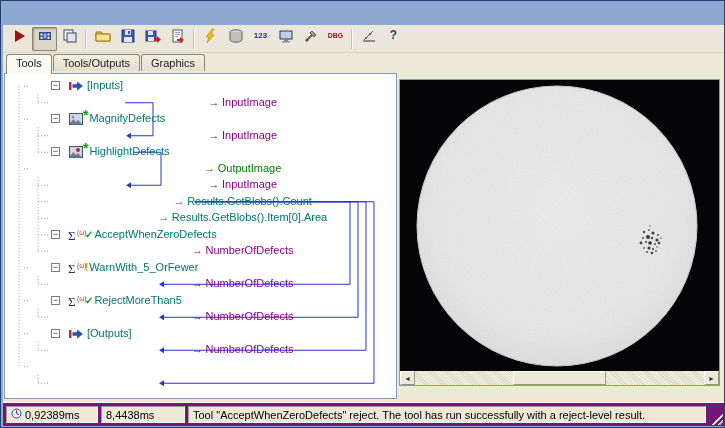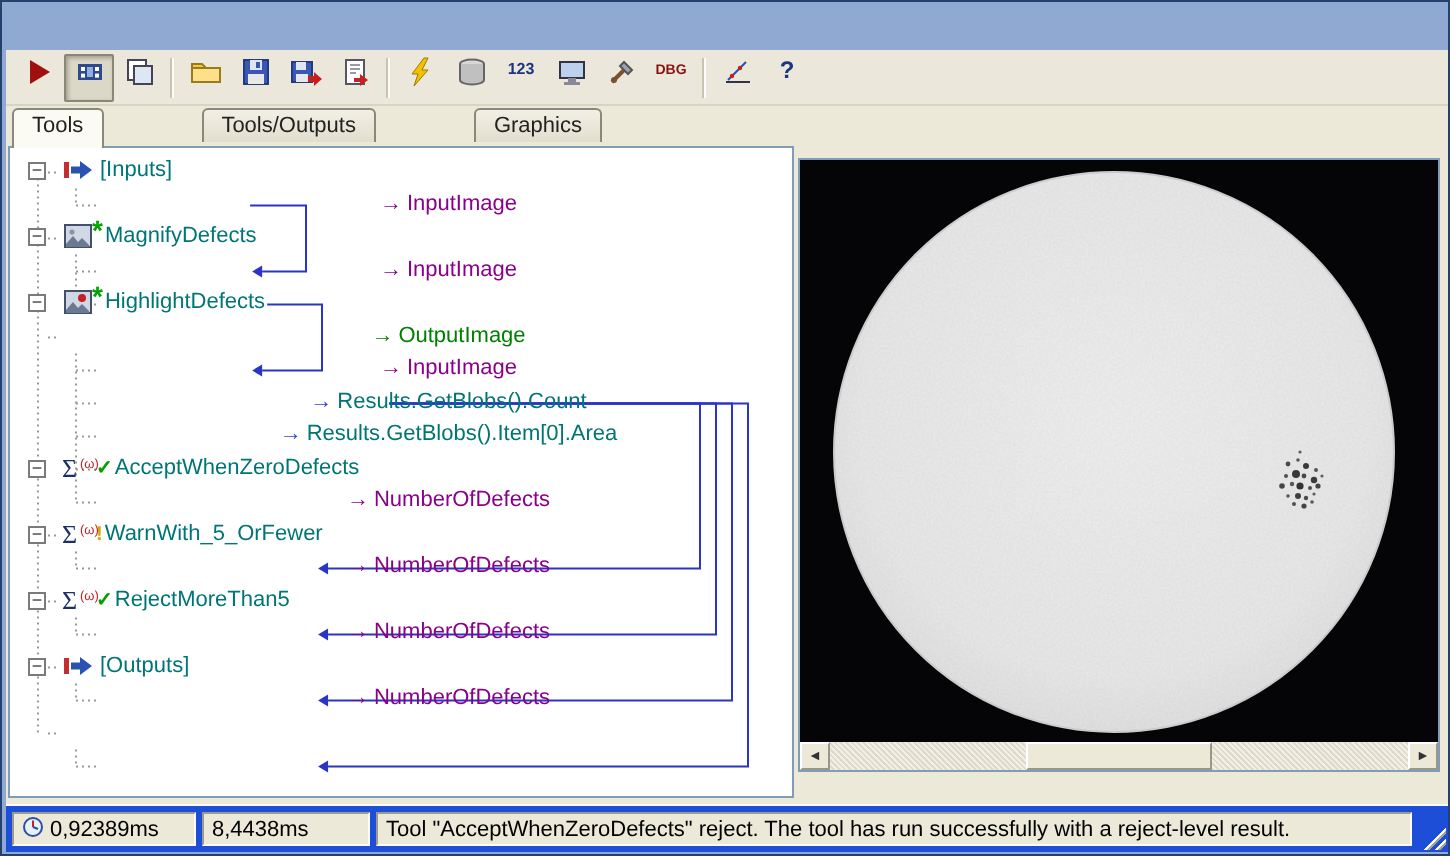--- a/index.html
+++ b/index.html
@@ -26,27 +26,27 @@
   .toolbar{position:absolute;left:0;top:0;width:100%;height:28px;background:#ebe8db;
     border-bottom:1px solid #d8d4c4;display:flex;align-items:center;padding-left:4px;box-sizing:border-box;}
   .tbtn{width:23px;height:22px;display:flex;align-items:flex-start;justify-content:center;border:1px solid transparent;border-radius:1px;}
   .tbtn.pressed{border-color:#8a8774;background:#dcd8c8;box-shadow:inset 1px 1px 2px rgba(0,0,0,.28);}
   .tbtn svg{display:block;}
   .icon-text{font-weight:bold;font-size:8px;color:#1d3480;letter-spacing:0;}
   .icon-text.red{color:#8a1010;font-size:7px;}
   .icon-text.big{font-size:12px;}
   .tsep{width:0;height:20px;border-left:1px solid #c8c4b2;border-right:1px solid #fdfcf6;margin:0 3px;}
   
-  .tabs{position:absolute;left:3px;top:29px;height:32px;display:flex;z-index:3;gap:48px;}
+  .tabs{position:absolute;left:3px;top:29px;height:32px;display:flex;z-index:3;}
   .tab{padding:2px 9px 0;height:17px;box-sizing:border-box;border:1px solid #8a887a;border-bottom:none;
     border-radius:3px 3px 0 0;background:linear-gradient(#f2efe4,#e2dfcf);margin-right:1px;color:#222;}
   .tab.active{background:#fbfaf3;height:20px;}
   
   .treebox{position:absolute;left:1px;top:48px;width:393px;height:326px;background:#fff;
-    border:1px solid #7f9db9;box-sizing:border-box;overflow:hidden;padding-top:3px;}
+    border:1px solid #7f9db9;box-sizing:border-box;overflow:hidden;padding-top:3px;padding-left:37px;}
   .treesvg{position:absolute;left:0;top:0;width:391px;height:321px;pointer-events:none;z-index:1;}
   .trow{position:relative;height:16.5px;line-height:16.5px;white-space:nowrap;z-index:2;}
   .trow .expander{position:absolute;left:9px;top:4px;width:9px;height:9px;border:1px solid #7a7a7a;
     background:#fff;box-sizing:border-box;z-index:3;}
   .trow .expander::after{content:"−";display:block;font-size:9px;line-height:6px;text-align:center;color:#333;}
   .trow.tool{padding-left:26px;}
   .trow.terminal{padding-left:46px;text-align:center;}
   .ticon{display:inline-block;vertical-align:middle;margin-right:3px;}
   .ticon svg{display:block;}
   .badge{display:inline-block;vertical-align:top;font-weight:bold;font-size:10px;margin:0 1px 0 -4px;}
@@ -68,21 +68,21 @@
   .hscroll{position:absolute;left:0;bottom:0;width:319px;height:14px;background:#e6e3d6;display:flex;}
   .sbtn{width:15px;height:14px;background:#ece9d8;border:1px solid;border-color:#fff #9a9788 #9a9788 #fff;
     box-sizing:border-box;display:flex;align-items:center;justify-content:center;color:#333;}
   .sbtn::after{font-size:7px;line-height:1;}
   .sbtn.left::after{content:"◄";}
   .sbtn.right::after{content:"►";}
   .strack{flex:1;position:relative;background:repeating-linear-gradient(45deg,#f2efe4 0 1px,#dedacb 1px 2px);}
   .sthumb{position:absolute;left:34%;width:32%;top:0;height:14px;background:#ece9d8;border:1px solid;
     border-color:#fff #9a9788 #9a9788 #fff;box-sizing:border-box;}
   
-  .statusbar{position:absolute;left:0;top:377px;width:100%;height:23px;background:#1d4ed8;border-top:1px solid #fdfcf6;}
+  .statusbar{position:absolute;left:0;top:377px;width:100%;height:23px;background:#701a75;border-top:1px solid #fdfcf6;}
   .scell{position:absolute;top:3px;height:17px;border:1px solid;border-color:#9c9a8a #fdfdf8 #fdfdf8 #9c9a8a;
     padding:1px 4px;box-sizing:border-box;background:#ece9d8;overflow:hidden;white-space:nowrap;display:flex;align-items:center;}
   .c1{left:3px;width:92px;}
   .c2{left:98px;width:84px;}
   .c3{left:185px;right:18px;}
   .scell .mini{margin-right:3px;display:inline-block;}
   .grip{position:absolute;right:1px;bottom:1px;width:13px;height:13px;
     background:repeating-linear-gradient(-45deg,rgba(0,0,0,0) 0 2px,#a8a494 2px 3px,#fff 3px 4px);
     clip-path:polygon(100% 0,100% 100%,0 100%);}
 </style>

